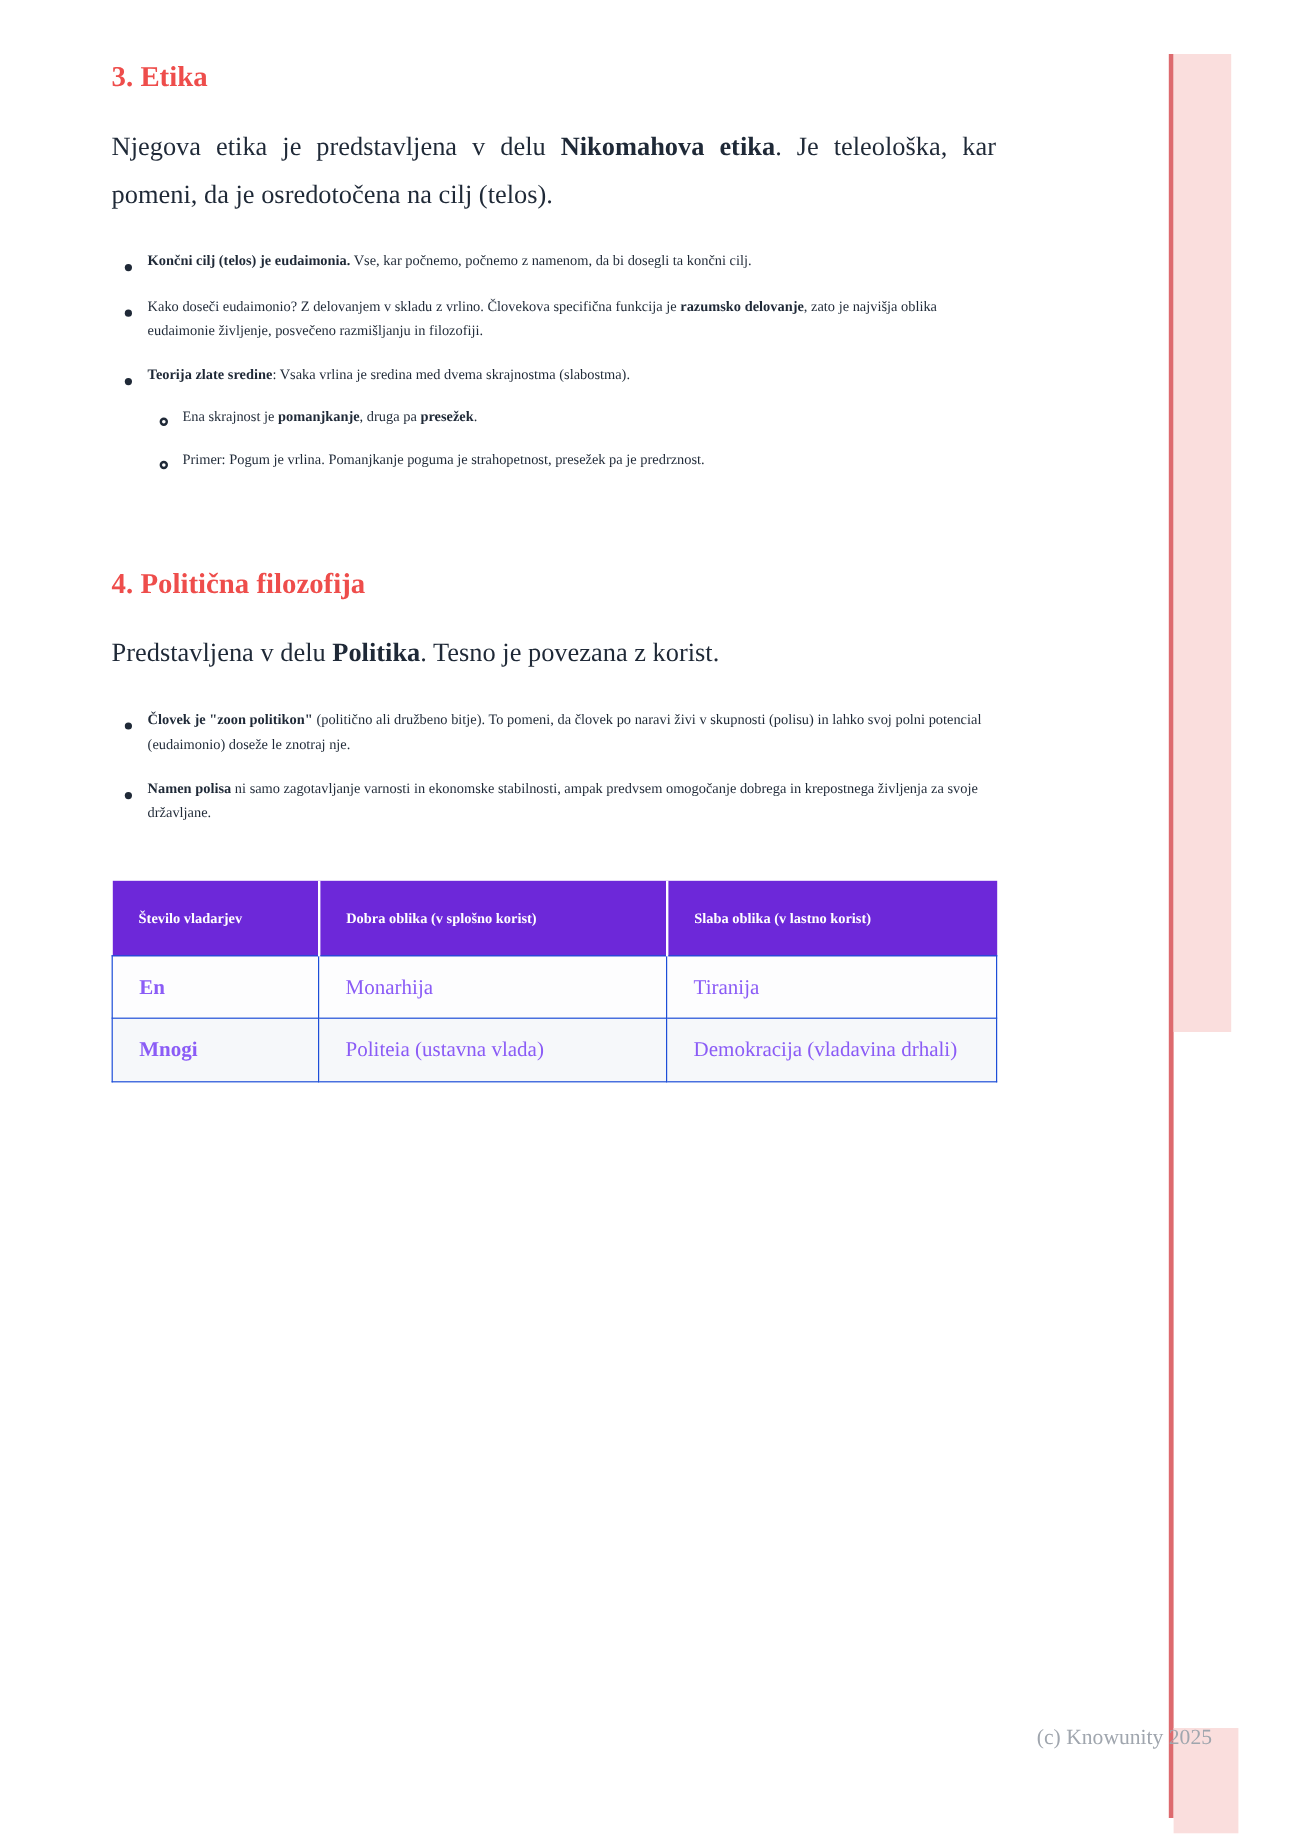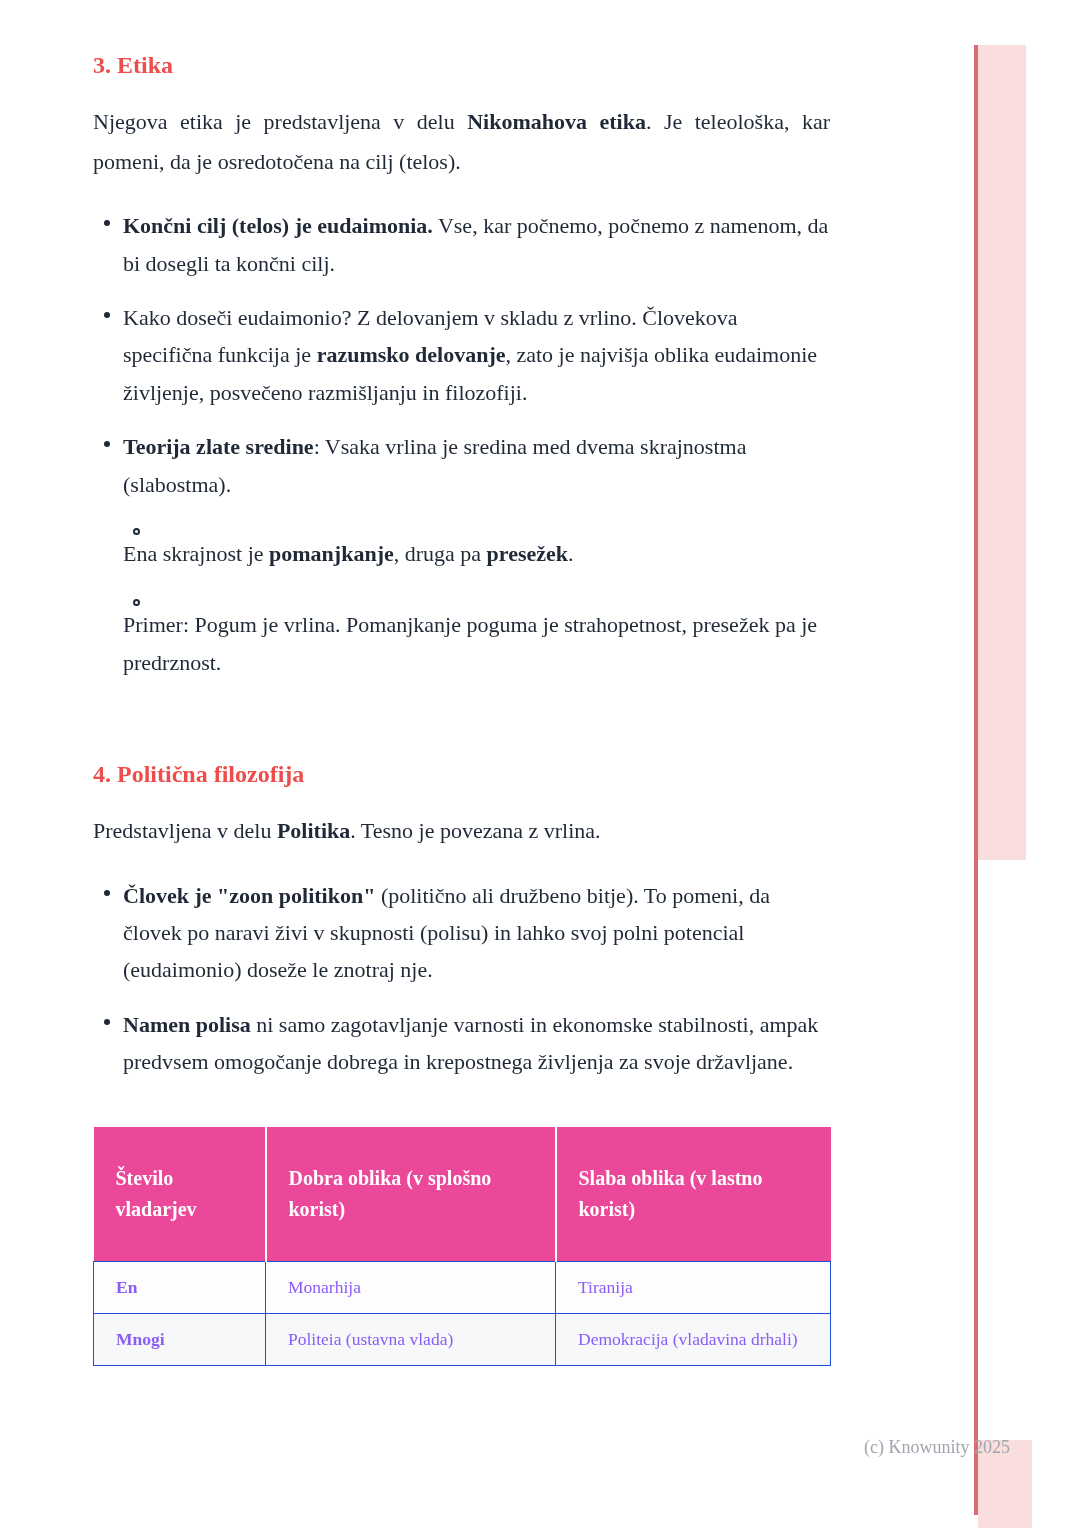--- a/index.html
+++ b/index.html
@@ -28,40 +28,40 @@
   strong { font-weight: 700; }
 
   ul.bullets { list-style: none; margin: 0; padding: 0; }
   ul.bullets > li { display: flex; margin-bottom: 17px; }
   ul.bullets > li:last-child { margin-bottom: 0; }
   .dot {
     flex: 0 0 auto;
     width: 6px; height: 6px; border-radius: 50%;
     background: #1f2937; margin: 13px 13px 0 11px;
   }
-  .litext { flex: 1 1 auto; font-size: 22px; line-height: 1.7; }
+  .litext { flex: 1 1 auto; font-size: 12px; line-height: 1.7; }
 
   ul.sub { list-style: none; margin: 14px 0 0 0; padding: 0; }
-  ul.sub > li { display: flex; margin-bottom: 16px; flex-direction: column; }
+  ul.sub > li { display: flex; margin-bottom: 16px; }
   ul.sub > li:last-child { margin-bottom: 0; }
   .ring {
     flex: 0 0 auto;
     width: 7px; height: 7px; border-radius: 50%;
     border: 2px solid #1f2937; background: transparent;
     margin: 11px 12px 0 10px;
   }
 
   table.gov-table {
     border-collapse: collapse; margin-top: 46px; width: 737px;
     table-layout: fixed;
   }
   table.gov-table th {
-    background: #ec4899; color: #ffffff; font-weight: 700;
-    font-size: 20px; text-align: left; line-height: 1.55;
-    padding: 36px 22px; vertical-align: top;
+    background: #6d28d9; color: #ffffff; font-weight: 700;
+    font-size: 12px; text-align: left; line-height: 1.55;
+    padding: 22px 22px; vertical-align: top;
     border-right: 2px solid #ffffff;
   }
   table.gov-table th:last-child { border-right: none; }
   table.gov-table td {
     font-size: 17.5px; line-height: 1.55; color: #8b5cf6;
     padding: 12px 22px; vertical-align: middle;
     border: 1px solid #1d4ed8;
   }
   table.gov-table tbody tr:nth-child(odd)  { background: #fdfdfe; }
   table.gov-table tbody tr:nth-child(even) { background: #f6f8fa; }
@@ -117,21 +117,21 @@
                 <span class="litext"><span>Primer: Pogum je vrlina. Pomanjkanje poguma je strahopetnost, presežek pa je predrznost.</span></span>
               </li>
             </ul>
           </div>
         </li>
       </ul>
     </section>
 
     <section class="section-2">
       <h2 class="heading">4. Politična filozofija</h2>
-      <p class="intro"><span>Predstavljena v delu </span><strong>Politika</strong><span>. Tesno je povezana z vrlina.</span></p>
+      <p class="intro"><span>Predstavljena v delu </span><strong>Politika</strong><span>. Tesno je povezana z korist.</span></p>
       <ul class="bullets">
         <li>
           <span class="dot"></span>
           <span class="litext"><strong>Človek je "zoon politikon"</strong><span> (politično ali družbeno bitje). To pomeni, da človek po naravi živi v skupnosti (polisu) in lahko svoj polni potencial (eudaimonio) doseže le znotraj nje.</span></span>
         </li>
         <li>
           <span class="dot"></span>
           <span class="litext"><strong>Namen polisa</strong><span> ni samo zagotavljanje varnosti in ekonomske stabilnosti, ampak predvsem omogočanje dobrega in krepostnega življenja za svoje državljane.</span></span>
         </li>
       </ul>

